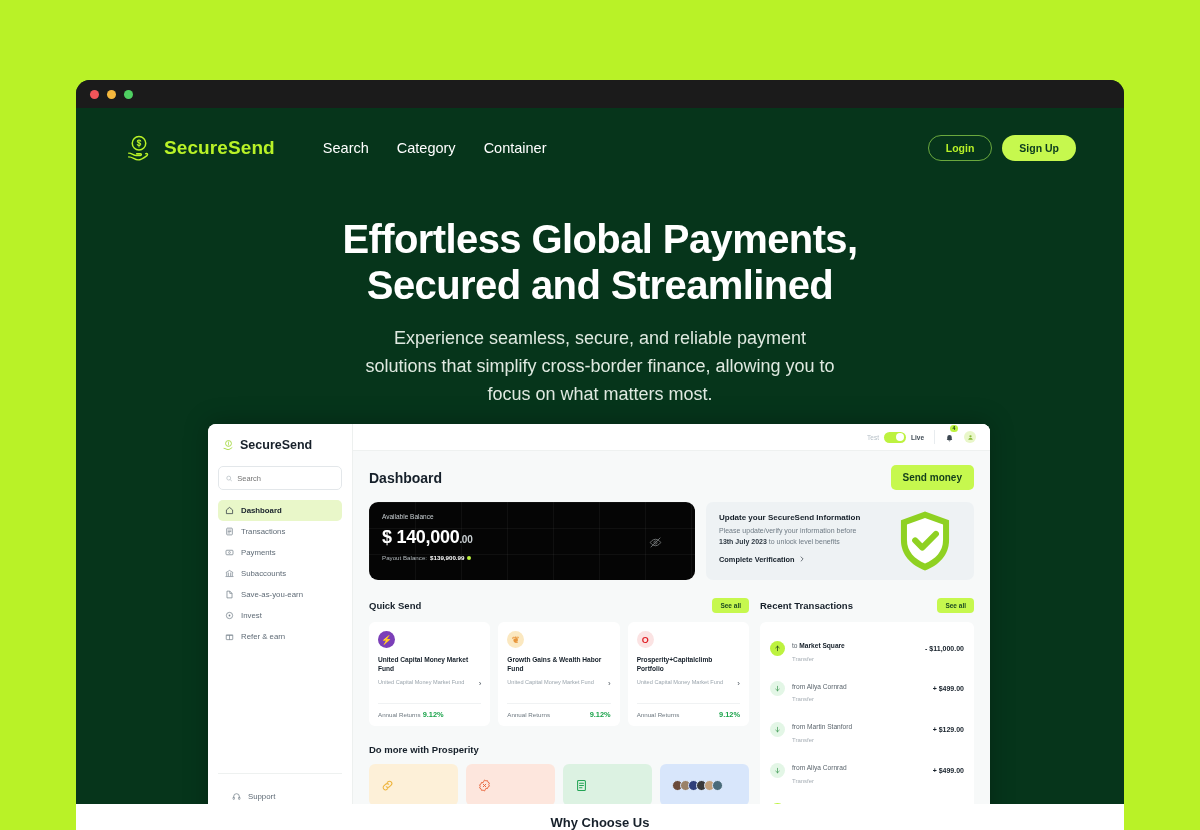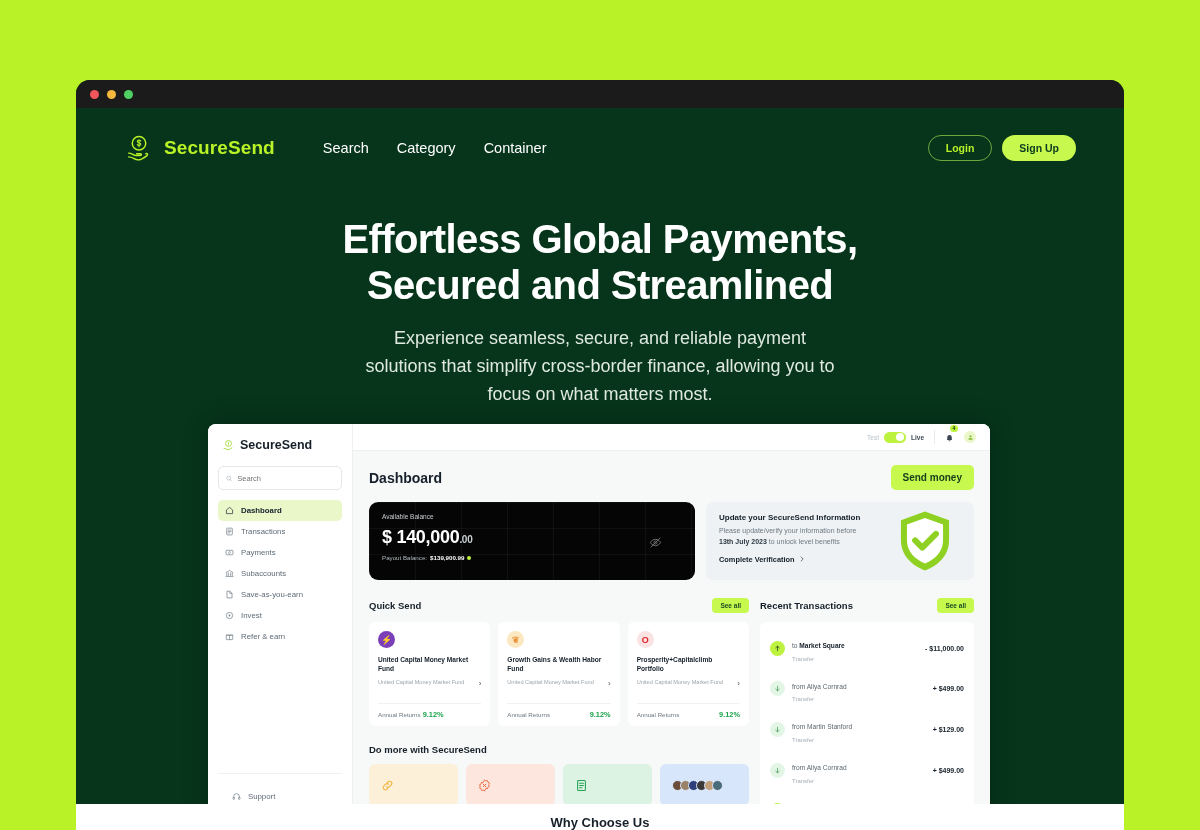--- a/index.html
+++ b/index.html
@@ -495,21 +495,21 @@
                     <span class="chev">›</span>
                   </div>
                   <div class="fund-foot">
                     <span>Annual Returns</span>
                     <b>9.12%</b>
                   </div>
                 </div>
               </div>
 
               <div class="sec-head">
-                <span class="sec-title">Do more with SecureSend</span>
+                <span class="sec-title">Do more with Prosperity</span>
               </div>
               <div class="tiles">
                 <div class="tile" style="background:#fdf0d8">
                   <svg width="13" height="13" viewBox="0 0 16 16" fill="none">
                     <path d="M6.5 9.5a2.8 2.8 0 004 0l2-2a2.8 2.8 0 10-4-4l-.8.8" stroke="#eeb43c" stroke-width="1.3" stroke-linecap="round"></path>
                     <path d="M9.5 6.5a2.8 2.8 0 00-4 0l-2 2a2.8 2.8 0 104 4l.8-.8" stroke="#eeb43c" stroke-width="1.3" stroke-linecap="round"></path>
                   </svg>
                 </div>
                 <div class="tile" style="background:#fde6dd">
                   <svg width="13" height="13" viewBox="0 0 16 16" fill="none">

